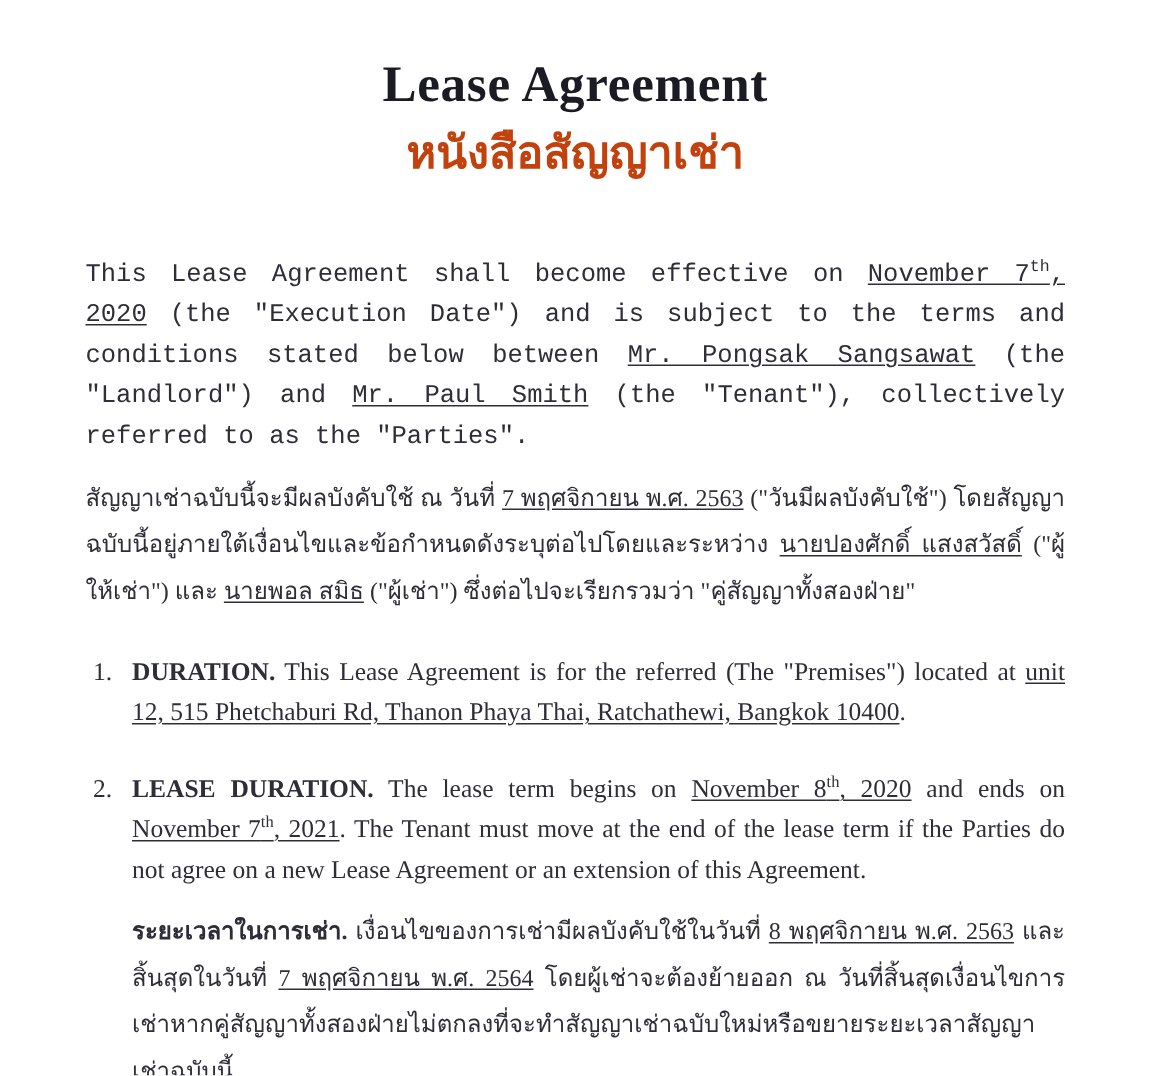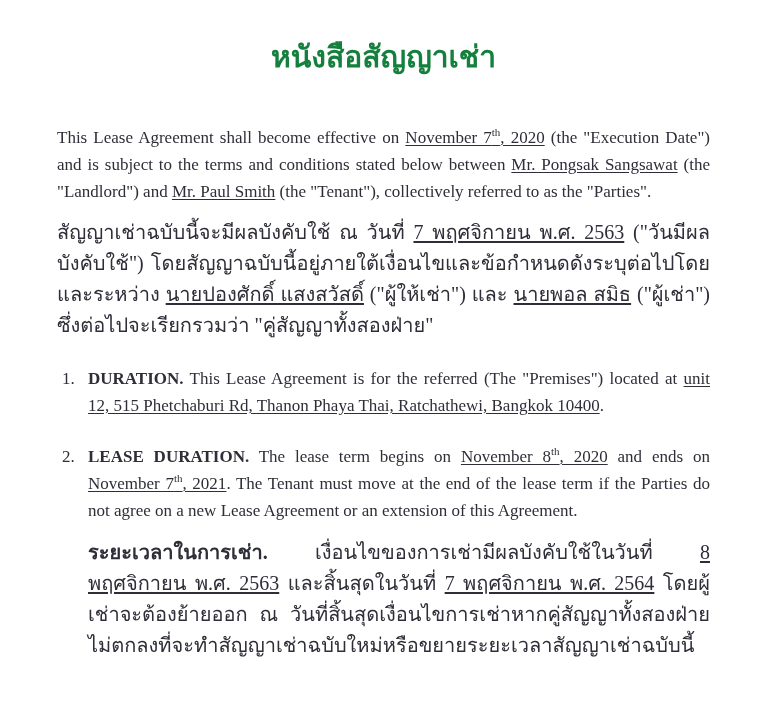--- a/index.html
+++ b/index.html
@@ -19,32 +19,32 @@
     font-size: 34px;
     font-weight: bold;
     line-height: 46px;
     color: #1b1b24;
     letter-spacing: 0.5px;
   }
   .title-th {
     font-size: 30px;
     font-weight: bold;
     line-height: 46px;
-    color: #15803d;
+    color: #c2410c;
   }
   p.body {
     font-size: 17px;
     line-height: 27px;
     text-align: justify;
   }
   p.body.th {
-    font-size: 20px;
+    font-size: 16px;
     line-height: 31px;
   }
-  .intro-en { margin-top: 44px; }
+  .intro-en { margin-top: 44px; font-family: Liberation Mono, monospace; }
   .intro-th { margin-top: 12px; }
   .item { display: flex; align-items: flex-start; }
   .item-1 { margin-top: 24px; }
   .item-2 { margin-top: 24px; }
   .item .num {
     flex: 0 0 31px;
     font-size: 17px;
     line-height: 27px;
     text-align: left;
     padding-left: 5px;
@@ -58,20 +58,21 @@
     vertical-align: super;
     line-height: 0;
   }
 </style>
 </head>
 <body>
 
 <div class="page">
 
   <div class="titles">
+    <div class="title-en">Lease Agreement</div>
     <div class="title-th">หนังสือสัญญาเช่า</div>
   </div>
 
   <p class="body intro-en"><span>This Lease Agreement shall become effective on </span><span class="u"><span>November 7</span><sup class="th-sup">th</sup><span>, 2020</span></span><span> (the "Execution Date") and is subject to the terms and conditions stated below between </span><span class="u">Mr. Pongsak Sangsawat</span><span> (the "Landlord") and </span><span class="u">Mr. Paul Smith</span><span> (the "Tenant"), collectively referred to as the "Parties".</span></p>
 
   <p class="body th intro-th"><span>สัญญาเช่าฉบับนี้จะมีผลบังคับใช้ ณ วันที่ </span><span class="u">7 พฤศจิกายน พ.ศ. 2563</span><span> ("วันมีผลบังคับใช้") โดยสัญญาฉบับนี้อยู่ภายใต้เงื่อนไขและข้อกำหนดดังระบุต่อไปโดยและระหว่าง </span><span class="u">นายปองศักดิ์ แสงสวัสดิ์</span><span> ("ผู้ให้เช่า") และ </span><span class="u">นายพอล สมิธ</span><span> ("ผู้เช่า") ซึ่งต่อไปจะเรียกรวมว่า "คู่สัญญาทั้งสองฝ่าย"</span></p>
 
   <div class="item item-1">
     <span class="num">1.</span>
     <p class="body"><span class="b">DURATION.</span><span> This Lease Agreement is for the referred (The "Premises") located at </span><span class="u">unit 12, 515 Phetchaburi Rd, Thanon Phaya Thai, Ratchathewi, Bangkok 10400</span><span>.</span></p>

